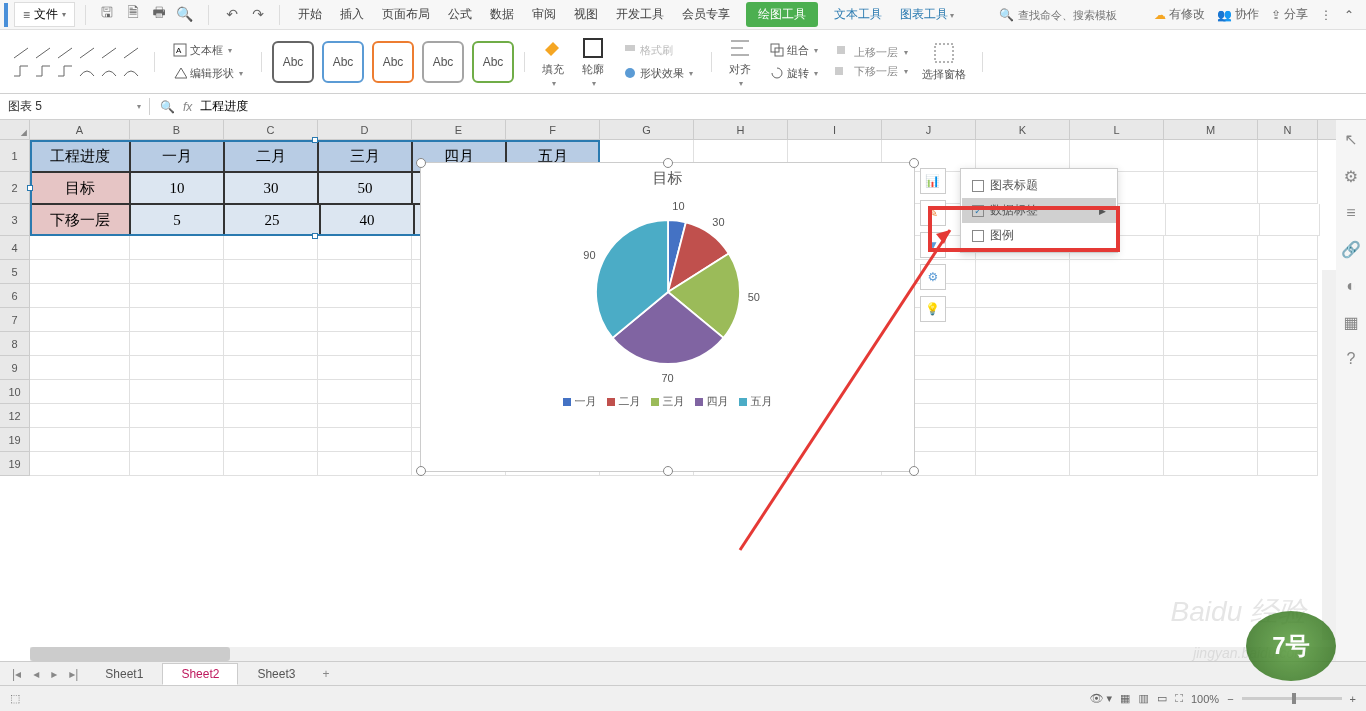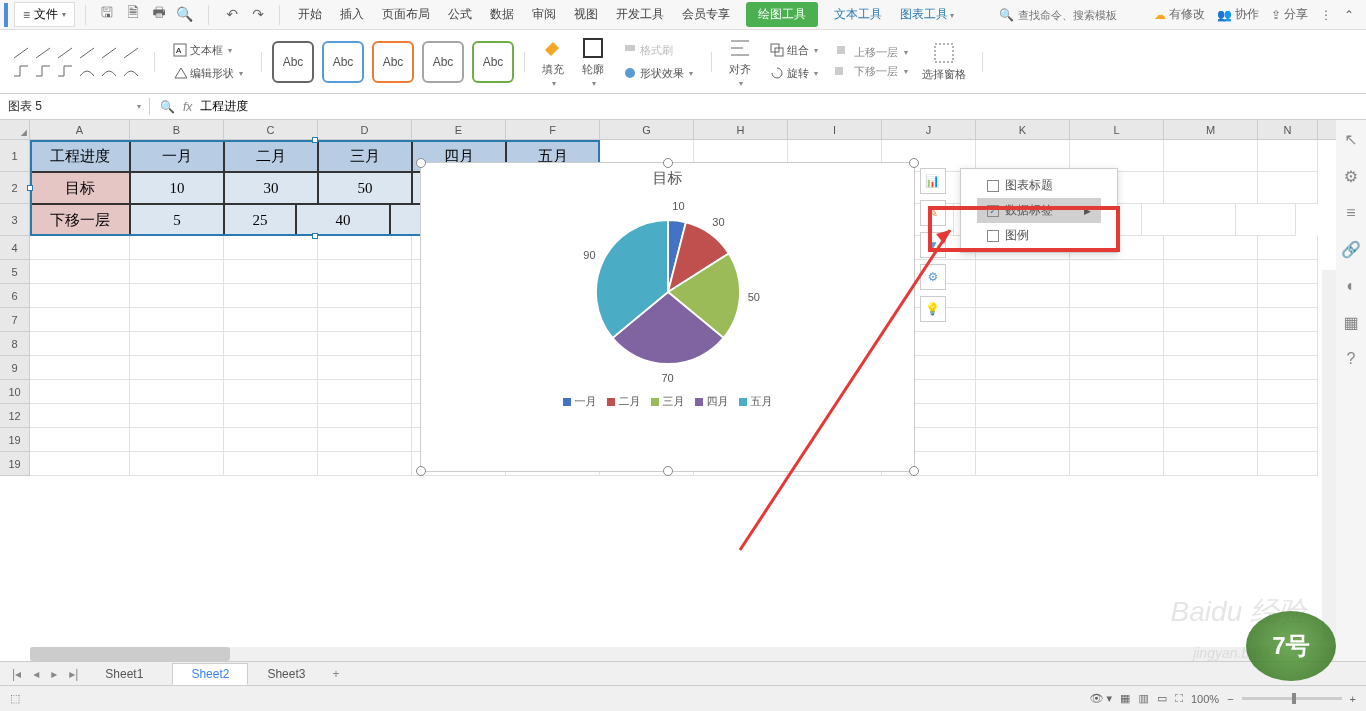--- a/index.html
+++ b/index.html
@@ -75,37 +75,37 @@
 .legend-item { display:flex; align-items:center; gap:4px; }
 .legend-sw { width:8px; height:8px; }
 
 
 .chart-tools { position:absolute; left:920px; top:48px; display:flex; flex-direction:column; gap:6px; }
 .chart-tool-btn { width:26px; height:26px; background:#fff; border:1px solid #ccc; display:flex; align-items:center; justify-content:center; color:#5b9bd5; }
 .popup { position:absolute; left:960px; top:48px; width:158px; background:#fff; border:1px solid #ccc; box-shadow:0 2px 8px rgba(0,0,0,0.15); }
 .popup-tabs { display:flex; border-bottom:1px solid #eee; }
 .popup-tab { padding:6px 10px; font-size:12px; color:#555; }
 .popup-tab.active { color:#333; border-bottom:2px solid #2a7ab0; }
-.popup-items { padding:4px 16px; }
+.popup-items { padding:4px 1px; }
 .popup-item { display:flex; align-items:center; padding:4px 10px; font-size:12px; color:#555; gap:6px; position:relative; }
 .popup-item.sel { background:#d0d0d0; }
 .popup-item .chk { width:12px; height:12px; border:1px solid #888; display:flex; align-items:center; justify-content:center; font-size:9px; color:#2a7ab0; }
 .popup-item .arrow { margin-left:auto; font-size:9px; }
 .red-box { position:absolute; border:4px solid #e53935; pointer-events:none; }
 .red-arrow { position:absolute; pointer-events:none; }
 
 
 .rsidebar { position:absolute; right:0; top:120px; width:30px; display:flex; flex-direction:column; gap:18px; align-items:center; background:#f5f5f5; padding-top:10px; height:560px; }
 .rsidebar div { color:#888; font-size:16px; }
 
 
 .sheettabs { position:absolute; bottom:26px; left:0; right:0; height:24px; background:#f0f0f0; border-top:1px solid #ccc; display:flex; align-items:center; padding:0 8px; gap:4px; }
 .sheettabs .nav { color:#888; padding:0 4px; }
 .sheet-tab { padding:3px 18px; font-size:12px; color:#555; border:1px solid transparent; }
-.sheet-tab.active { background:#fff; border:1px solid #ccc; border-bottom-color:#fff; color:#3b82f6;margin-left:10px; }
+.sheet-tab.active { background:#fff; border:1px solid #ccc; border-bottom-color:#fff; color:#be185d; }
 
 
 .statusbar { position:absolute; bottom:0; left:0; right:0; height:26px; background:#f0f0f0; border-top:1px solid #ccc; display:flex; align-items:center; padding:0 10px; gap:10px; font-size:11px; color:#666; }
 .statusbar .right { margin-left:auto; display:flex; align-items:center; gap:8px; }
 .zoom-slider { width:100px; height:3px; background:#ccc; position:relative; }
 .zoom-slider::after { content:""; position:absolute; left:50%; top:-4px; width:4px; height:11px; background:#888; }
 
 
 .wm { position:absolute; opacity:0.3; color:#aaa; font-style:italic; }
 .wm1 { right:60px; bottom:80px; font-size:28px; }
@@ -379,21 +379,21 @@
         <div class="cell" style="width: 94px;"></div>
         <div class="cell" style="width: 94px;"></div>
         <div class="cell" style="width: 94px;"></div>
         <div class="cell" style="width: 94px;"></div>
         <div class="cell" style="width: 60px;"></div>
       </div>
       <div class="row">
         <div class="rownum">3</div>
         <div class="cell lbl" style="width: 100px;">下移一层</div>
         <div class="cell data" style="width: 94px;">5</div>
-        <div class="cell data" style="width: 72px;">25</div>
+        <div class="cell data" style="width: 96px;">25</div>
         <div class="cell data" style="width: 94px;">40</div>
         <div class="cell data" style="width: 94px;">65</div>
         <div class="cell data" style="width: 94px;">80</div>
         <div class="cell" style="width: 94px;"></div>
         <div class="cell" style="width: 94px;"></div>
         <div class="cell" style="width: 94px;"></div>
         <div class="cell" style="width: 94px;"></div>
         <div class="cell" style="width: 94px;"></div>
         <div class="cell" style="width: 94px;"></div>
         <div class="cell" style="width: 94px;"></div>

